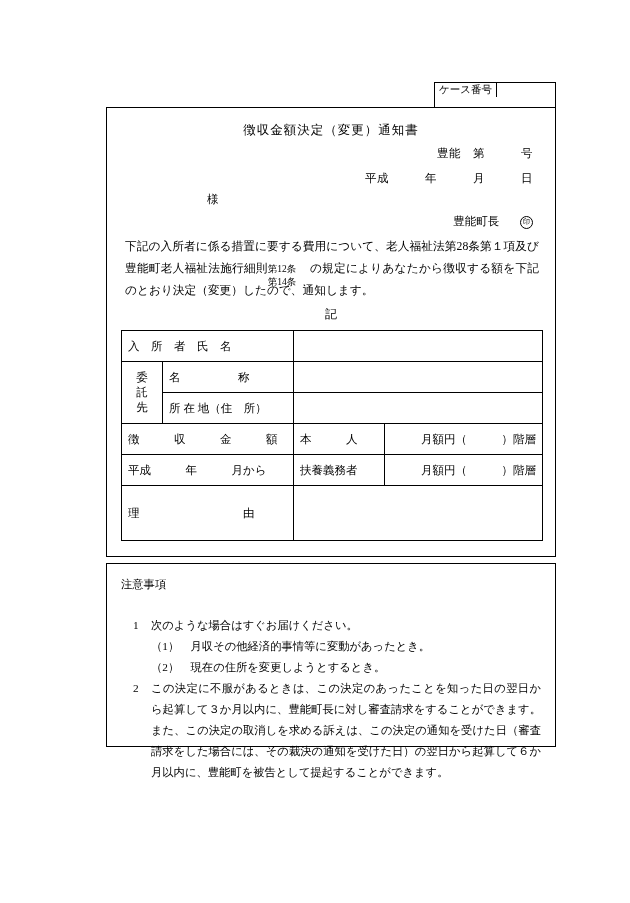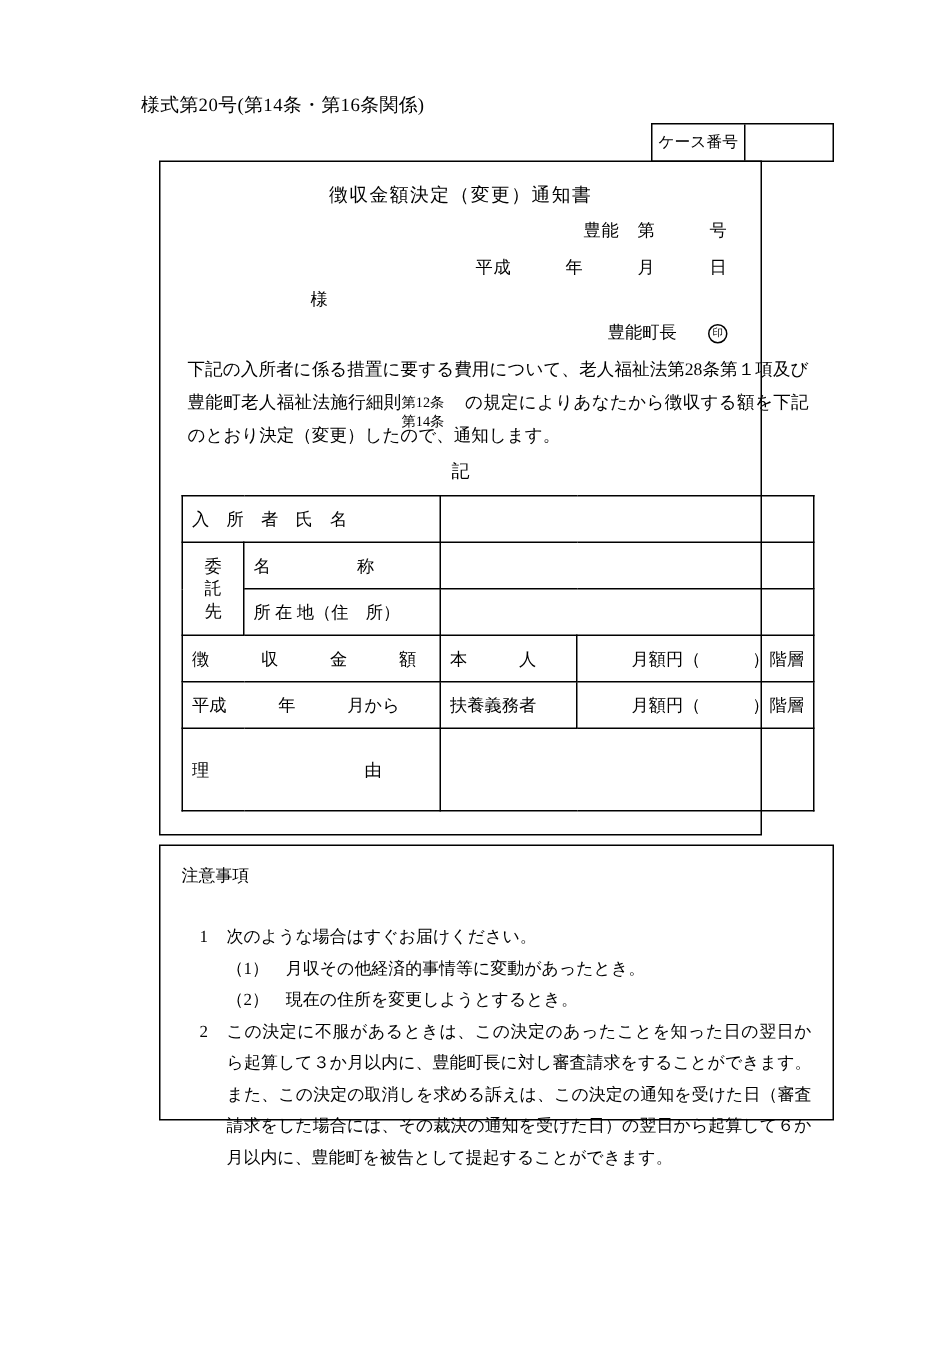--- a/index.html
+++ b/index.html
@@ -32,41 +32,42 @@
   
   .case-box {
     position: absolute;
     left: 434px;
     top: 82px;
     width: 122px;
     height: 26px;
     border: 1px solid #000;
     box-sizing: border-box;
     display: flex;
+    flex-direction: column;
   }
   .case-box .label {
     width: 62px;
     border-right: 1px solid #000;
     box-sizing: border-box;
     font-size: 10.5px;
     display: flex;
     align-items: center;
     justify-content: center;
     white-space: nowrap;
   }
   .case-box .value {
     flex: 1;
   }
 
   
   .main-frame {
     position: absolute;
     left: 106px;
     top: 107px;
-    width: 402px;
+    width: 450px;
     height: 450px;
     border: 1px solid #000;
     box-sizing: border-box;
   }
 
   .doc-title {
     position: absolute;
     left: 0;
     top: 14px;
     width: 100%;
@@ -207,21 +208,20 @@
   }
   .sub-row {
     padding-left: 30px;
   }
 </style>
 </head>
 <body>
 
 <div class="page">
 
-  <div class="form-number">様式第20号(第14条・第16条関係)</div>
 
   <div class="case-box">
     <div class="label">ケース番号</div>
     <div class="value"></div>
   </div>
 
   <div class="main-frame">
 
     <div class="doc-title">徴収金額決定（変更）通知書</div>
 

